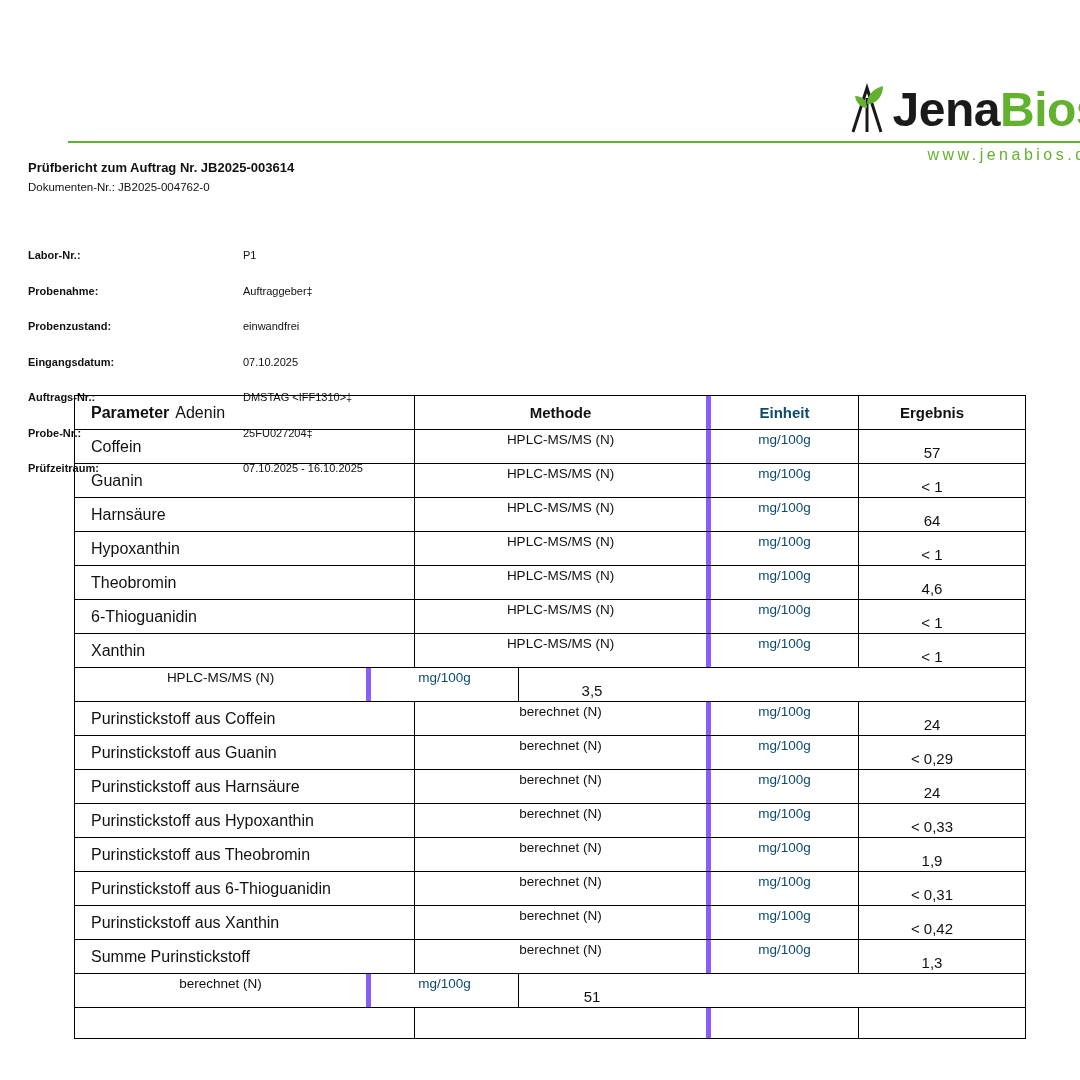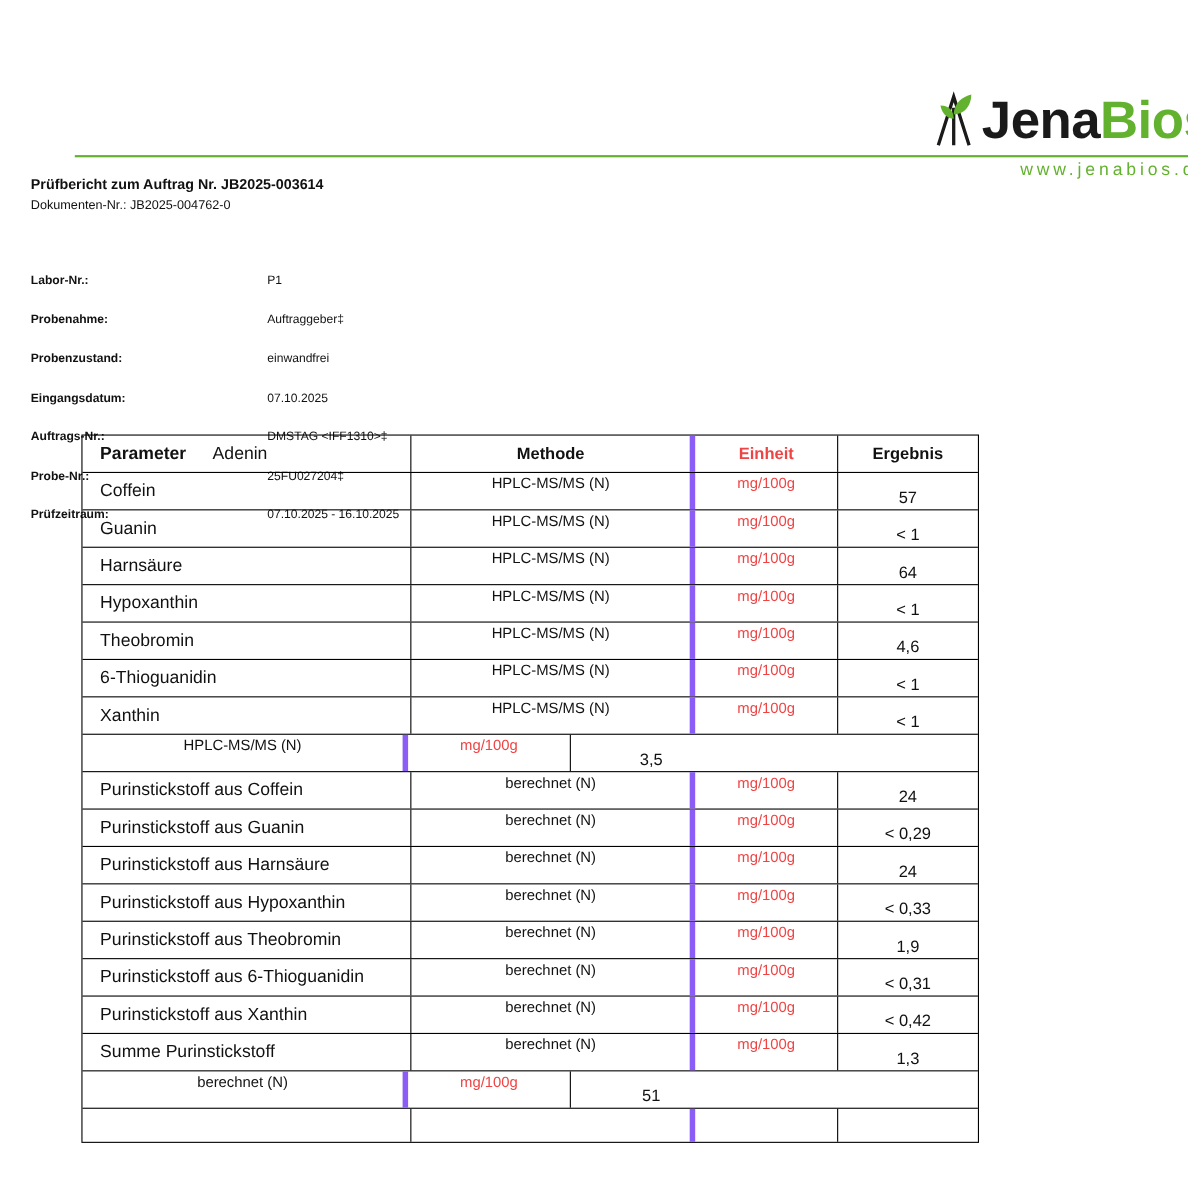--- a/index.html
+++ b/index.html
@@ -102,21 +102,21 @@
   }
   .meta-value {
     white-space: nowrap;
   }
 
   
   .table {
     position: absolute;
     left: 74px;
     top: 395px;
-    width: 816px;
+    width: 952px;
     border: 1px solid #000;
     box-sizing: border-box;
   }
   .trow {
     display: flex;
     border-bottom: 1px solid #000;
     position: relative;
     height: 34px;
     box-sizing: border-box;
   }
@@ -142,21 +142,21 @@
     color: #111;
   }
   .c-unit {
     width: 148px;
     box-sizing: border-box;
     border-right: 1px solid #000;
     display: flex;
     align-items: center;
     justify-content: center;
     font-size: 13.5px;
-    color: #ef4444;
+    color: #0c4a6e;
   }
   .c-res {
     width: 146px;
     box-sizing: border-box;
     display: flex;
     align-items: center;
     justify-content: center;
     font-size: 15px;
     color: #111;
   }
@@ -165,21 +165,21 @@
   .trow.head .c-param,
   .trow.head .c-meth,
   .trow.head .c-unit,
   .trow.head .c-res {
     font-weight: bold;
     font-size: 15px;
   }
   .trow.head .c-param { font-size: 16px; }
   .head-extra {
     font-weight: normal;
-    margin-left: 24px;
+    margin-left: 6px;
   }
 
   
   .trow.body .c-meth,
   .trow.body .c-unit { align-items: flex-start; padding-top: 2px; }
   .trow.body .c-res  { align-items: flex-end; padding-bottom: 2px; }
 
   .trow.empty { height: 30px; }
 </style>
 </head>

